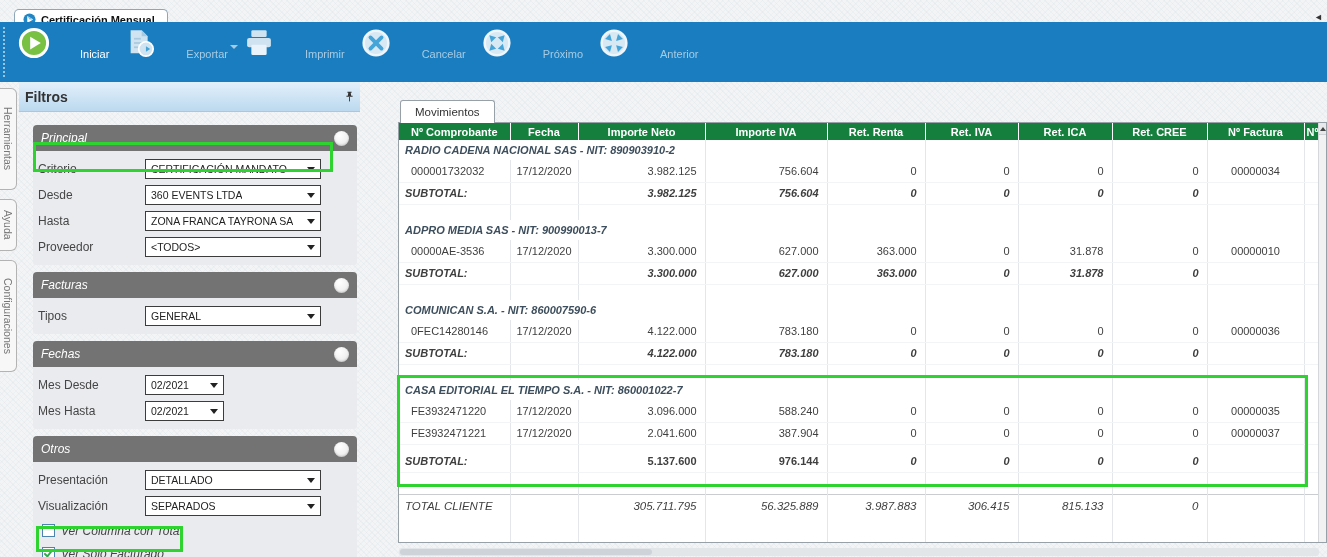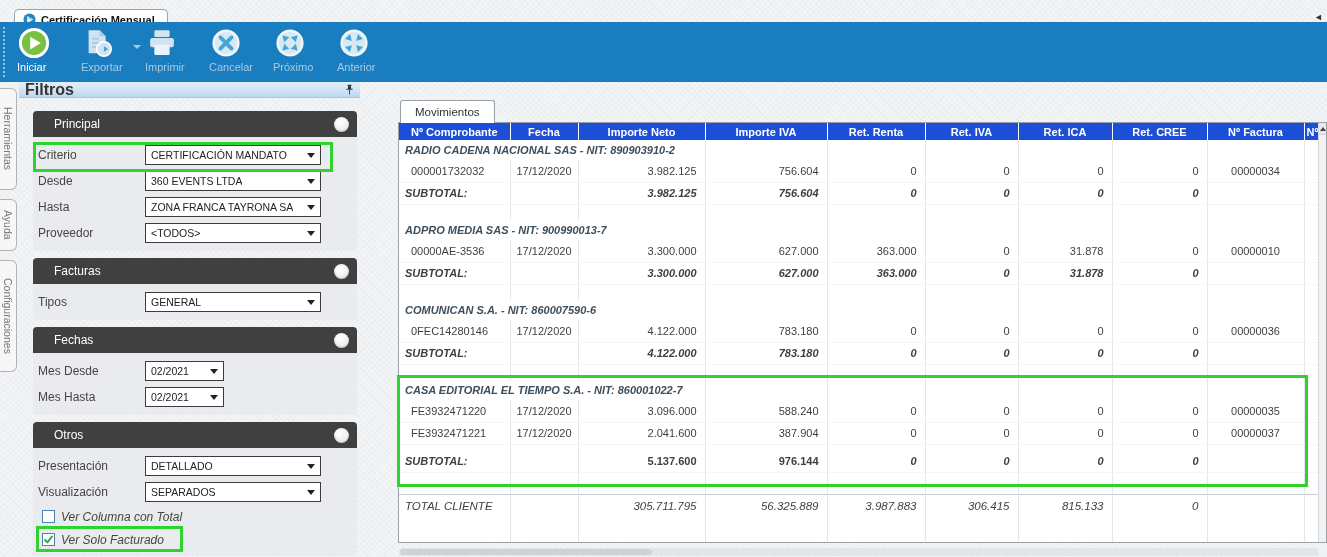--- a/index.html
+++ b/index.html
@@ -19,47 +19,47 @@
     display:flex; align-items:center; gap:5px; padding:0 12px 0 8px;
     background:#fff; border:1px solid #8fa6b8; border-bottom:none;
     border-radius:5px 5px 0 0; font-size:11px; font-weight:bold; color:#111;
   }
   .doc-tab svg { width:13px; height:13px; }
   .tab-overflow { position:absolute; right:4px; top:4px; font-size:9px; color:#333; cursor:pointer; }
   
   .toolbar { position:absolute; left:0; top:22px; width:100%; height:60px; background:#1a7dbf; }
   .toolbar .grip { position:absolute; left:3px; top:5px; height:50px; border-left:2px dotted rgba(255,255,255,.55); }
   #toolbar-buttons { display:flex; padding-left:10px; }
-  .tb-btn { position:relative; display:flex; flex-direction:column; align-items:flex-start; margin:4px 7px 0; min-width:50px; cursor:pointer; }
+  .tb-btn { position:relative; display:flex; flex-direction:row; align-items:flex-end; margin:4px 7px 0; min-width:50px; cursor:pointer;gap:29px; }
   .tb-icon svg { width:34px; height:34px; display:block; }
   .tb-label { font-size:11px; color:#fff; margin-top:1px; white-space:nowrap; }
   .tb-btn.disabled .tb-label { color:#a6cbe3; }
   .tb-caret { position:absolute; right:-10px; top:19px; width:0; height:0;
     border-left:4px solid transparent; border-right:4px solid transparent; border-top:4px solid rgba(255,255,255,.6); }
   
   .side-tabs { position:absolute; left:0; top:88px; width:18px; display:flex; flex-direction:column; gap:9px; }
   .side-tab {
     width:17px; background:#f7f7f7; border:1px solid #b3b3b3; border-left:none;
     border-radius:0 6px 6px 0; color:#777; font-size:10.5px;
     display:flex; align-items:center; justify-content:center;
     writing-mode:vertical-rl; padding:8px 0; cursor:pointer;
   }
   .side-tab:nth-child(1){ height:102px; } .side-tab:nth-child(2){ height:52px; } .side-tab:nth-child(3){ height:112px; }
   
   .filters { position:absolute; left:19px; top:82px; width:341px; height:475px; overflow:hidden; }
   .filters-header {
-    height:16px; display:flex; align-items:center; justify-content:space-between;
+    height:30px; display:flex; align-items:center; justify-content:space-between;
     padding:0 5px 0 6px; background:linear-gradient(#e3f0fa,#bcd9ef);
-    border-bottom:1px solid #a6c8e2; font-size:16px; font-weight:bold; color:#333;
+    border-bottom:1px solid #a6c8e2; font-size:14px; font-weight:bold; color:#333;
   }
   .pin { cursor:pointer; display:flex; }
   #filter-groups { padding-top:13px; }
   .fgroup { margin:0 3px 7px 14px; }
-  .fgroup-head { height:26px; background:#404040; border-radius:4px 4px 0 0;
-    display:flex; align-items:center; justify-content:space-between; padding:0 8px 0 21px; }
+  .fgroup-head { height:26px; background:#737373; border-radius:4px 4px 0 0;
+    display:flex; align-items:center; justify-content:space-between; padding:0 8px 0 8px;font-style:italic; }
   .fgroup-title { color:#fff; font-size:12px; }
   .fgroup-circle { width:15px; height:15px; border-radius:50%;
     background:radial-gradient(circle at 35% 30%, #ffffff, #e6e6e6);
     box-shadow:inset 0 -1px 2px rgba(0,0,0,.18); cursor:pointer; }
   .fgroup-body { background:#e9ebee; border-radius:0 0 3px 3px; padding:5px 0 5px; }
   .frow { display:flex; align-items:center; height:26px; padding-left:5px; }
   .flabel { width:107px; font-size:12px; color:#454545; }
   .fselect { width:176px; height:20px; background:#fff; border:1px solid #3c3c3c;
     display:flex; align-items:center; justify-content:space-between; padding:8px 5px; cursor:pointer; }
   .fselect.narrow { width:79px; }
@@ -70,21 +70,21 @@
   .chk svg { width:11px; height:11px; }
   .chklabel { font-size:12px; color:#454545;font-style:italic; }
   
   .main { position:absolute; left:398px; top:100px; width:1099px; height:457px; }
   .mov-tab { position:absolute; top:0; left:2px; height:23px; padding:0 14px;
     background:#fff; border:1px solid #98a0a8; border-bottom:none; border-radius:3px 3px 0 0;
     display:flex; align-items:center; font-size:11.5px; color:#333; z-index:2; cursor:pointer; }
   .table-area { position:absolute; top:22px; left:0; width:929px; height:421px;
     border:1px solid #98a0a8; background:#fff; overflow:hidden; z-index:1; }
   table { border-collapse:collapse; table-layout:fixed; width:919px; }
-  th { height:17px; background:#1d4ed8; color:#fff; font-size:11px; font-weight:bold;
+  th { height:17px; background:#15803d; color:#fff; font-size:11px; font-weight:bold;
     border-right:1px solid #fff; padding:0 2px; overflow:hidden; white-space:nowrap; }
   td { font-size:11px; color:#3f3f3f; border-right:1px solid #e3e6ea; padding:0 2px;
     overflow:hidden; white-space:nowrap; }
   td.al { text-align:left; padding-left:12px; }
   td.ac { text-align:center; }
   td.ar { text-align:right; padding-right:8px; }
   .r-gh td { height:20px; }
   .gh-td { font-weight:bold; font-style:italic; color:#3d4e5c; padding-left:6px; font-size:11px; }
   .r-data td { height:22px; border-bottom:1px solid #f3f4f6; }
   .r-gap td { height:6px; }

